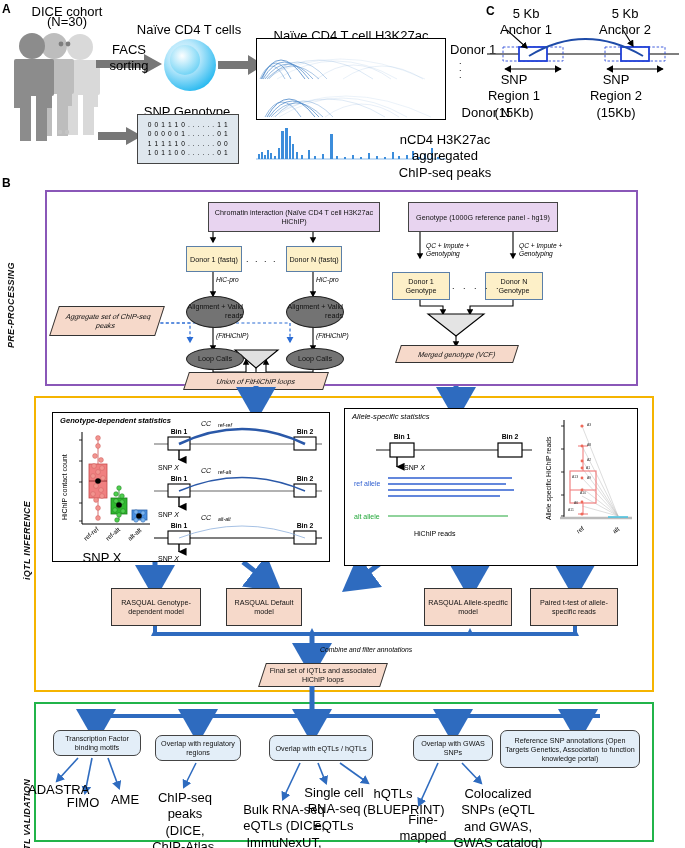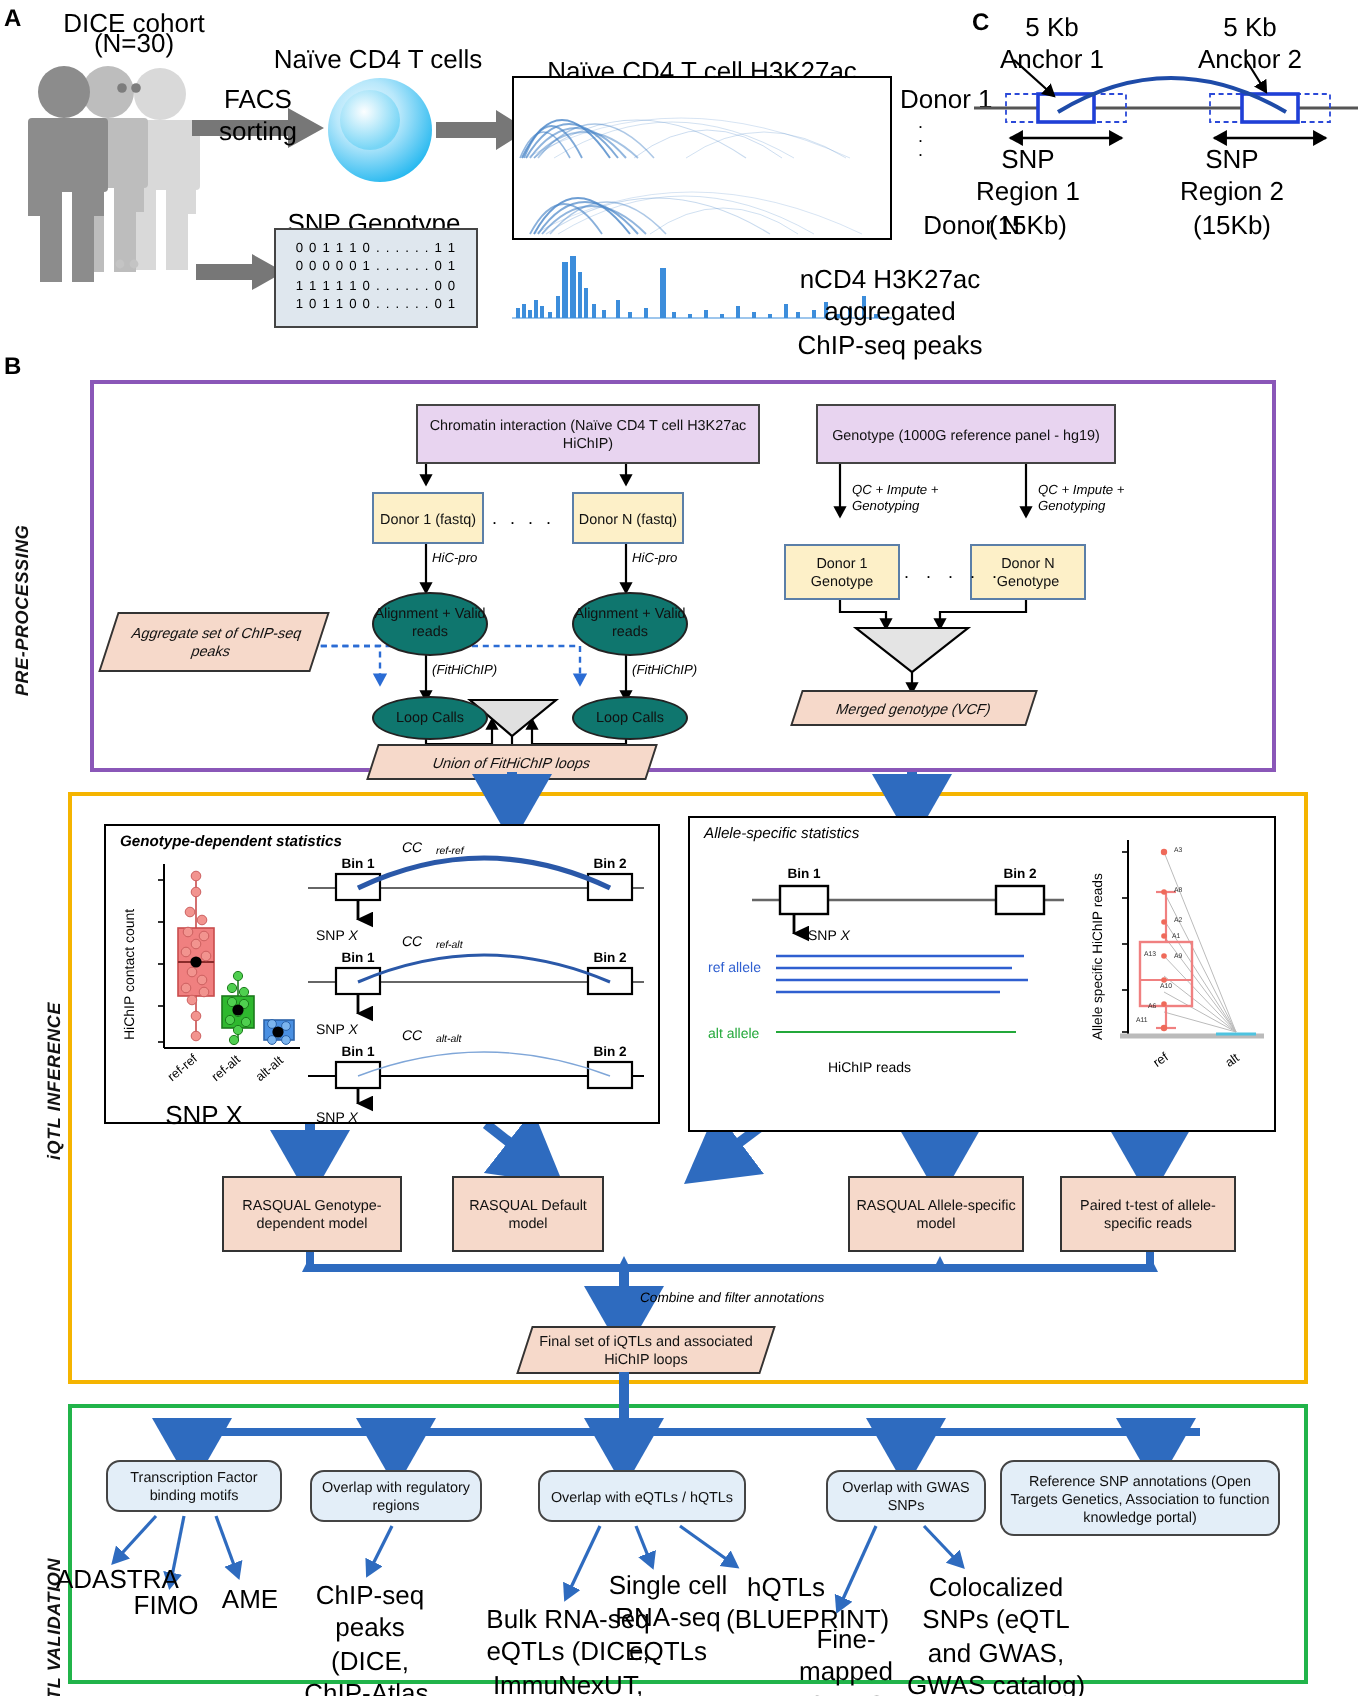--- a/index.html
+++ b/index.html
@@ -18,23 +18,23 @@
     writing-mode:vertical-rl; transform:rotate(180deg); white-space:nowrap;
   }
   .box {
     border:1px solid #222; display:flex; align-items:center;
     justify-content:center; text-align:center; font-size:7.2px; line-height:1.25;
   }
   .box-purple { background:#e8d4f0; border:1.4px solid #444;margin-left:30px; }
   .box-yellow { background:#fdf0c8; border:1px solid #5b7fa8; }
   .box-salmon { background:#f6d9ca; border:1px solid #333; }
   .box-blueish { background:#e3eef8; border:1.2px solid #444; border-radius:7px; }
-  .ellipse { background:#0f766e; border:1px solid #222; border-radius:50%;
+  .ellipse { background:#737373; border:1px solid #222; border-radius:50%;
              display:flex; align-items:center; justify-content:center;
-             text-align:center; font-size:7.2px; line-height:1.2; }
+             text-align:right; font-size:7.2px; line-height:1.2; }
   .para { display:flex; align-items:center; justify-content:center;
           text-align:center; font-size:7.2px; line-height:1.25; }
   .outline-purple { border:2px solid #8a57b8; }
   .outline-yellow { border:2px solid #f5b400; }
   .outline-green  { border:2px solid #21b44a; }
   svg { position:absolute; left:0; top:0; overflow:visible; }
   .txt-free { font-size:7.2px; line-height:1.25; color:#000; }
 </style>
 </head>
 <body>

